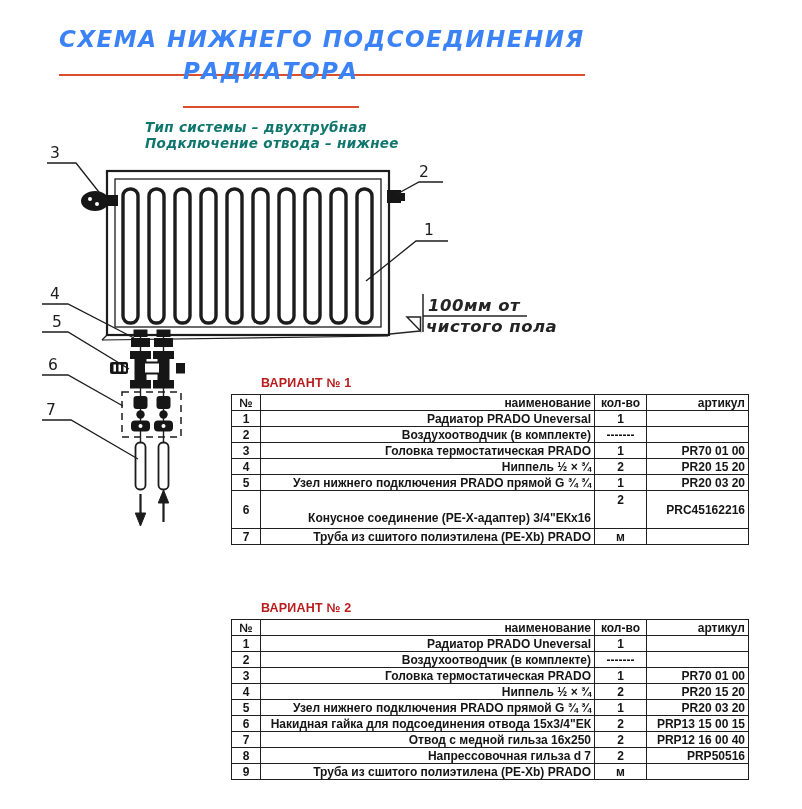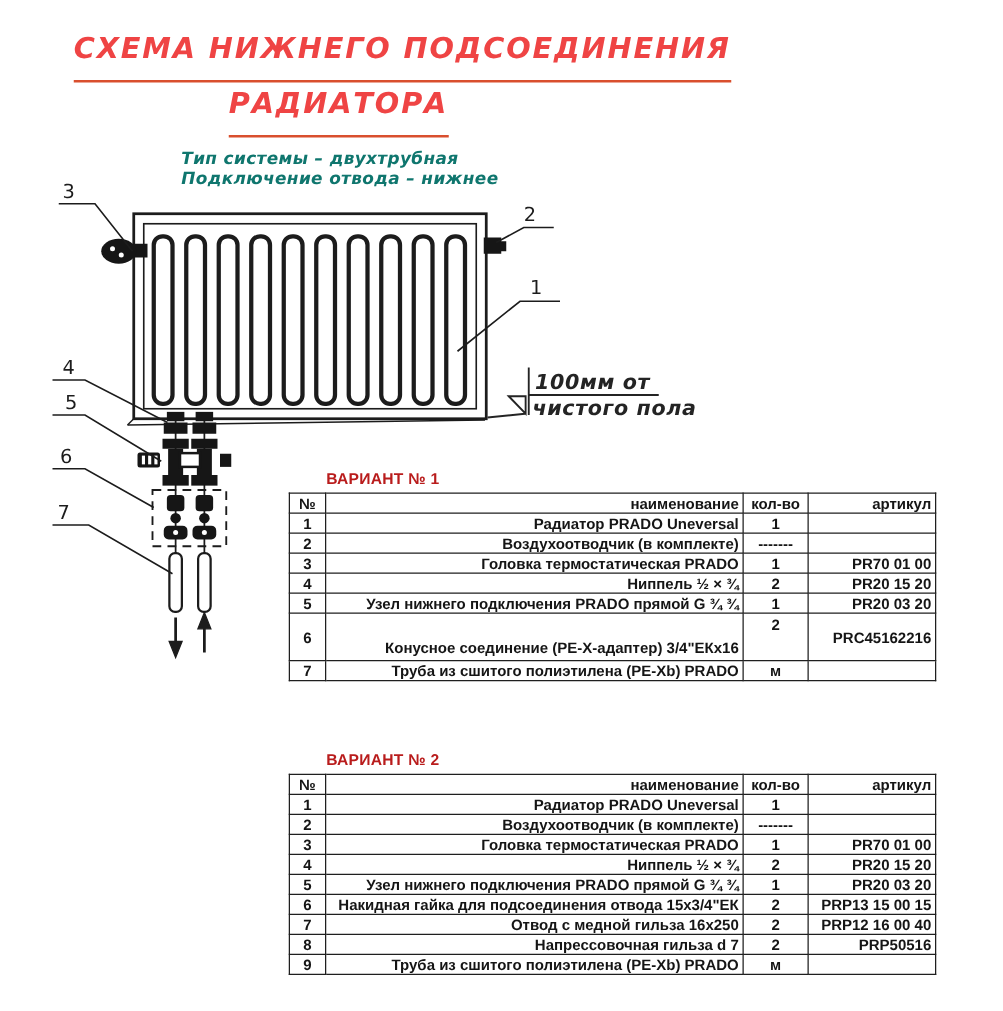--- a/index.html
+++ b/index.html
@@ -3,23 +3,23 @@
 <meta charset="utf-8">
 <style>
   html,body{margin:0;padding:0;}
   body{
     width:802px;height:809px;position:relative;background:#ffffff;
     font-family:"DejaVu Sans",sans-serif;overflow:hidden;
   }
   
   .title-line{
     position:absolute;display:inline-block;
-    color:#ef4444;font:bold italic 23px "DejaVu Sans",sans-serif;
+    color:#3b82f6;font:bold italic 23px "DejaVu Sans",sans-serif;
     letter-spacing:1.5px;white-space:nowrap;
-    border-bottom:2.5px solid #d94f2e;padding-bottom:12px;
+    border-bottom:2.5px solid #d94f2e;padding-bottom:22px;
   }
   
   .subtitle{
     position:absolute;left:145px;top:119px;
     font:bold italic 13.5px "DejaVu Sans",sans-serif;
     color:#0f766e;line-height:16px;letter-spacing:.3px;white-space:nowrap;
   }
   
   svg{position:absolute;left:0;top:0;}
   .callout-num{font:15.5px "DejaVu Sans",sans-serif;fill:#1c1c1c;}
@@ -41,21 +41,21 @@
   td.c-num,td.c-qty{text-align:center;padding:0 1px;}
   td.c-name,td.c-art{text-align:right;padding:0 4px;margin-left:10px;}
   tr.tall td{height:34px;}
   tr.tall td.c-name{vertical-align:bottom;padding-bottom:3px;}
   tr.tall td.c-qty{vertical-align:top;padding-top:2px;}
 </style>
 </head>
 <body>
 
 <div class="title-line" style="left:59px;top:26px;">СХЕМА НИЖНЕГО ПОДСОЕДИНЕНИЯ</div>
-<div class="title-line" style="left:183px;top:70px;text-align:center;">РАДИАТОРА</div>
+<div class="title-line" style="left:183px;top:58px;text-align:center;">РАДИАТОРА</div>
 
 <div class="subtitle">
   <div>Тип системы – двухтрубная</div>
   <div>Подключение отвода – нижнее</div>
 </div>
 
 <svg width="802" height="809" viewBox="0 0 802 809">
 
   <g stroke="#1c1c1c" fill="#ffffff">
     <line x1="102" y1="340" x2="388" y2="336" stroke-width="1.2"></line>

